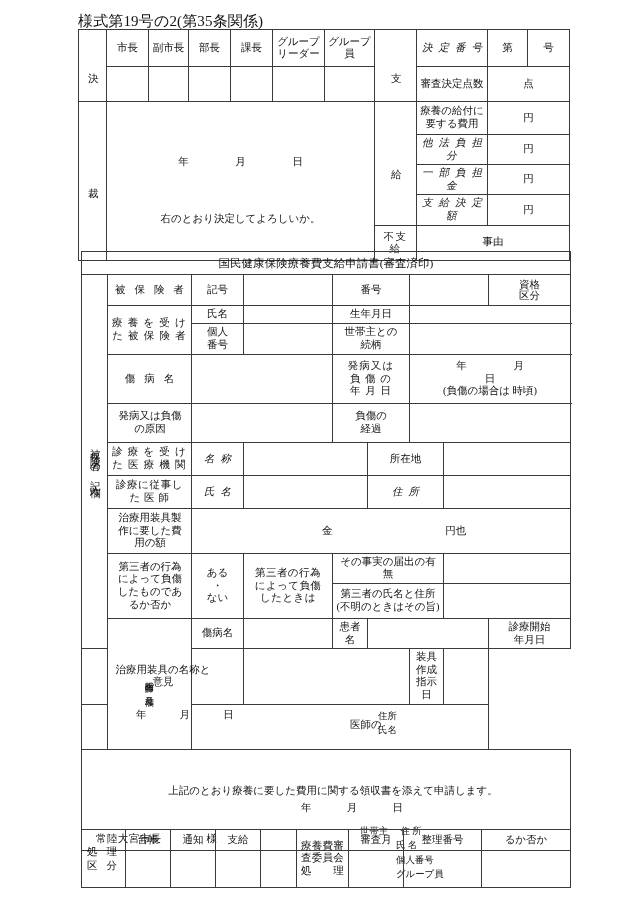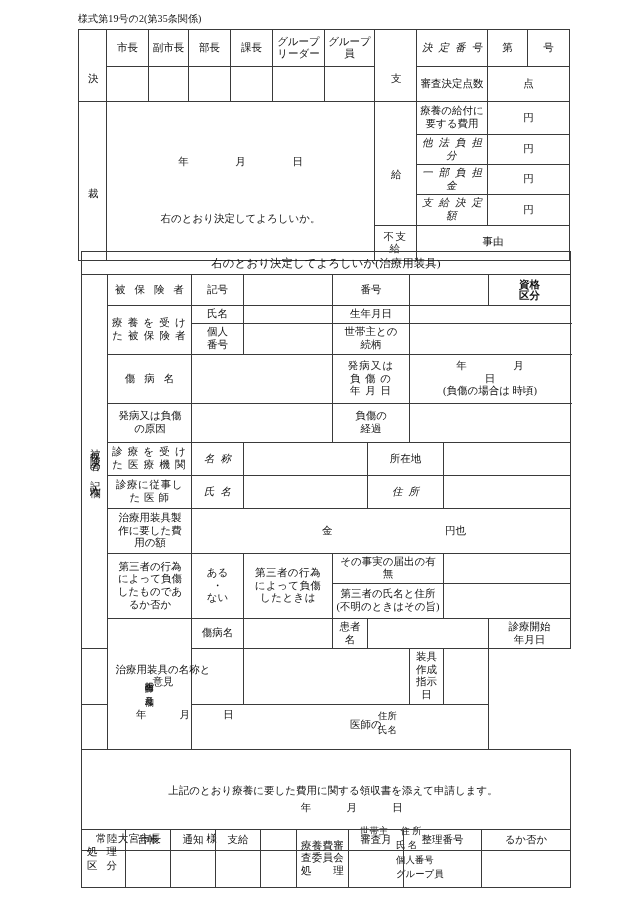--- a/index.html
+++ b/index.html
@@ -71,21 +71,21 @@
     align-items: center;
     justify-content: center;
     height: 100%;
   }
 
   
   #form-number {
     position: absolute;
     left: 78px;
     top: 12px;
-    font-size: 10px;
+    font-size: 15px;
     letter-spacing: 0.01em;
   }
 
   
   #decision-table {
     position: absolute;
     left: 78px;
     top: 29px;
     width: 492px;
   }
@@ -268,35 +268,35 @@
       <col style="width:52px">
       <col style="width:35px">
       <col style="width:42px">
       <col style="width:34px">
       <col style="width:45px">
       <col style="width:82px">
     </colgroup>
 
     <tbody>
         <tr>
-      <td colspan="10" id="main-title">右のとおり決定してよろしいか(治療用装具)</td>
+      <td colspan="10" id="main-title">国民健康保険療養費支給申請書(審査済印)</td>
     </tr>
 
     <tr>
       <td rowspan="11" style="width:26px">
         <div class="vcellwrap" style="min-height:330px">
           <span class="vert md">被保険者の記入欄</span>
         </div>
       </td>
       <td class="spread sm" style="height:26px">被 保 険 者</td>
       <td class="sm">記号</td>
       <td colspan="2"></td>
       <td colspan="2" class="sm">番号</td>
       <td colspan="2"></td>
-      <td class="tiny" style="letter-spacing:0;font-weight:bold;">資格<br>区分</td>
+      <td class="tiny" style="letter-spacing:0;">資格<br>区分</td>
       <td></td>
     </tr>
 
     <tr>
       <td rowspan="2" class="sm" style="height:24px;letter-spacing:0.12em">療 養 を 受 け<br>た 被 保 険 者</td>
       <td class="sm">氏名</td>
       <td colspan="2"></td>
       <td colspan="2" class="sm">生年月日</td>
       <td colspan="4"></td>
     </tr>

